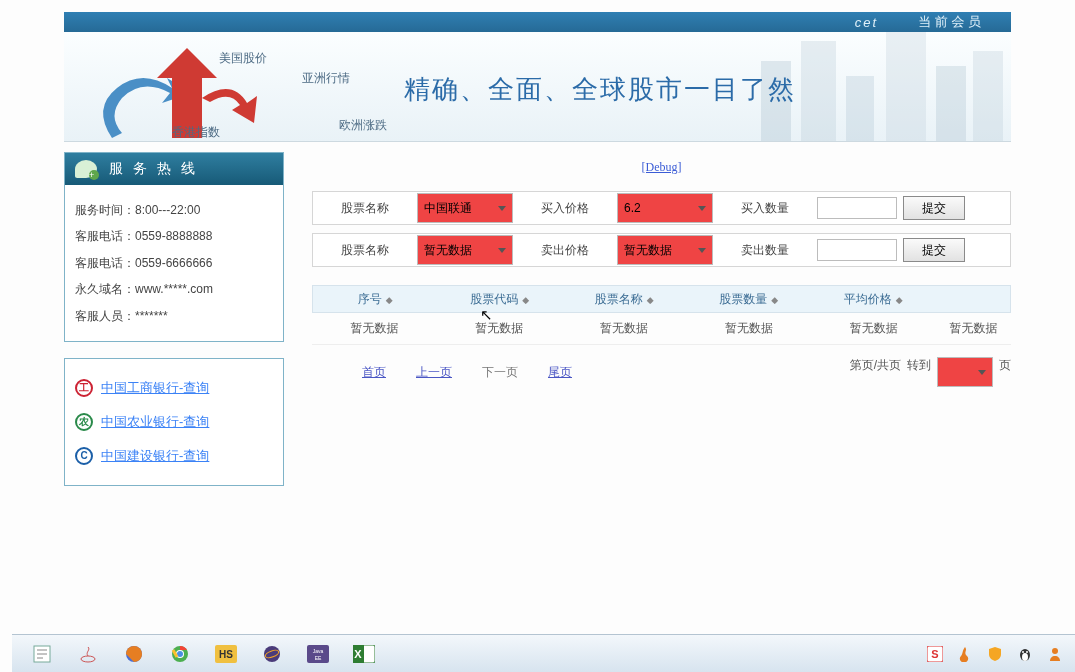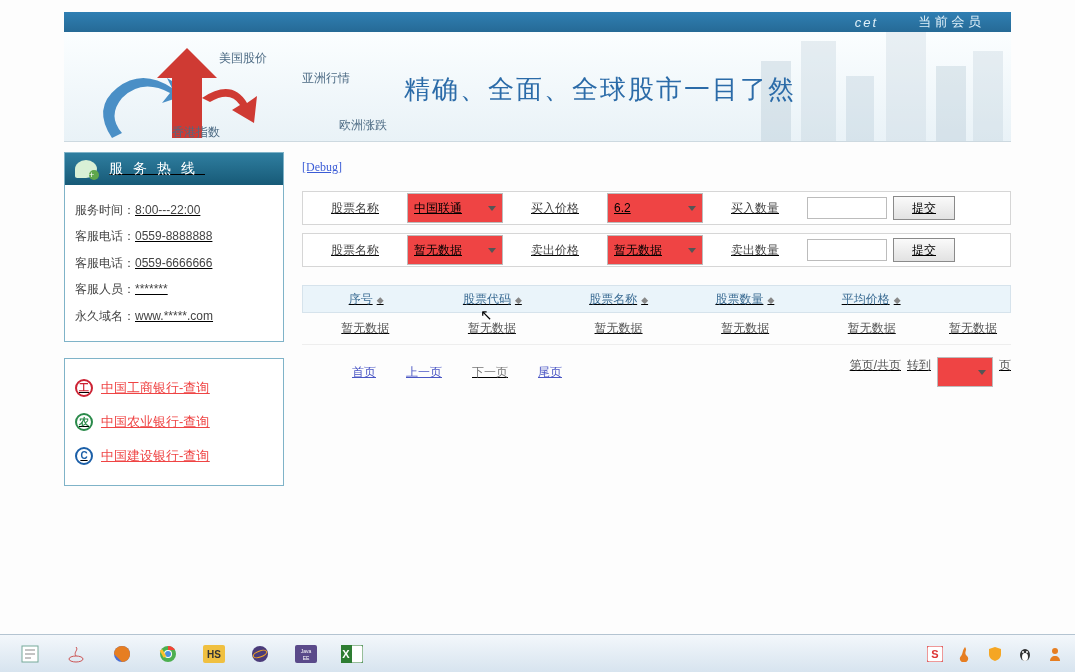--- a/index.html
+++ b/index.html
@@ -51,22 +51,21 @@
   letter-spacing: 2px;
 }
 .banner .label-sm {
   position: absolute;
   font-size: 12px;
   color: #4d6b84;
 }
 .content {
   margin: 10px 64px 0 64px;
   display: flex;
-  gap: 18px;
-  text-decoration: underline;
+  gap: 28px;
 }
 .sidebar { width: 220px; }
 .panel {
   border: 1px solid #7fb3c8;
   margin-bottom: 16px;
   background: #fff;
 }
 .panel-head {
   height: 32px;
   background: linear-gradient(#2f7ea0, #175a77);
@@ -101,21 +100,21 @@
 .panel-body .row { white-space: nowrap; }
 .panel-body .kv-label { display: inline-block; }
 .bank-list { padding: 12px 10px; }
 .bank-item {
   display: flex;
   align-items: center;
   gap: 8px;
   padding: 8px 0;
   font-size: 13px;
 }
-.bank-item a { color: #ef4444; text-decoration: underline; cursor: pointer; }
+.bank-item a { color: #3b82f6; text-decoration: underline; cursor: pointer; }
 .bank-icon {
   width: 18px; height: 18px;
   border-radius: 50%;
   border: 2px solid;
   display: inline-flex;
   align-items: center;
   justify-content: center;
   font-size: 10px;
   font-weight: bold;
 }
@@ -126,21 +125,21 @@
   display: flex;
   height: 30px;
 }
 .nav-item {
   padding: 0 14px;
   line-height: 28px;
   color: #555;
   cursor: pointer;
   font-size: 12px;
 }
-.debug-row { padding: 8px 0; }
+.debug-row { text-align: center; padding: 8px 0; }
 .debug-row a { color: #3b5cd6; text-decoration: underline; font-family: Verdana; cursor: pointer; }
 .form-row {
   display: flex;
   align-items: center;
   border: 1px solid #d6d6d6;
   margin-top: 8px;
   height: 34px;
   padding: 0 6px;
   gap: 6px;
   background: #fff;
@@ -210,21 +209,21 @@
   align-items: center;
   padding: 12px 0;
   gap: 30px;
 }
 .pager a { color: #4a56c4; text-decoration: underline; cursor: pointer; }
 .pager .disabled { color: #777; text-decoration: none; cursor: default; }
 .pager-right { margin-left: auto; display: flex; align-items: flex-start; gap: 6px; color: #555; }
 .pager-right .select { width: 56px; }
 .taskbar {
   position: absolute;
-  left: 0; right: 0; bottom: 0;
+  left: 12px; right: 0; bottom: 0;
   height: 38px;
   background: linear-gradient(#f3f7fb, #d7e4ef);
   border-top: 1px solid #b4c4d1;
   display: flex;
   align-items: center;
   padding: 0 8px;
   gap: 2px;
 }
 .tb-btn {
   width: 44px; height: 30px;
@@ -285,22 +284,22 @@
   <div class="sidebar">
     <div class="panel">
       <div class="panel-head">
         <span class="bubble"></span>
         <span>服务热线</span>
       </div>
       <div class="panel-body">
         <div class="row"><span class="kv-label">服务时间：</span><span>8:00---22:00</span></div>
         <div class="row"><span class="kv-label">客服电话：</span><span>0559-8888888</span></div>
         <div class="row"><span class="kv-label">客服电话：</span><span>0559-6666666</span></div>
+        <div class="row"><span class="kv-label">永久域名：</span><span>www.*****.com</span></div>
         <div class="row"><span class="kv-label">客服人员：</span><span>*******</span></div>
-        <div class="row"><span class="kv-label">永久域名：</span><span>www.*****.com</span></div>
       </div>
     </div>
 
     <div class="panel">
       <div class="bank-list">
         <div class="bank-item">
           <span class="bank-icon" style="border-color:#c23; color:#c23">工</span>
           <a>中国工商银行-查询</a>
         </div>
         <div class="bank-item">

